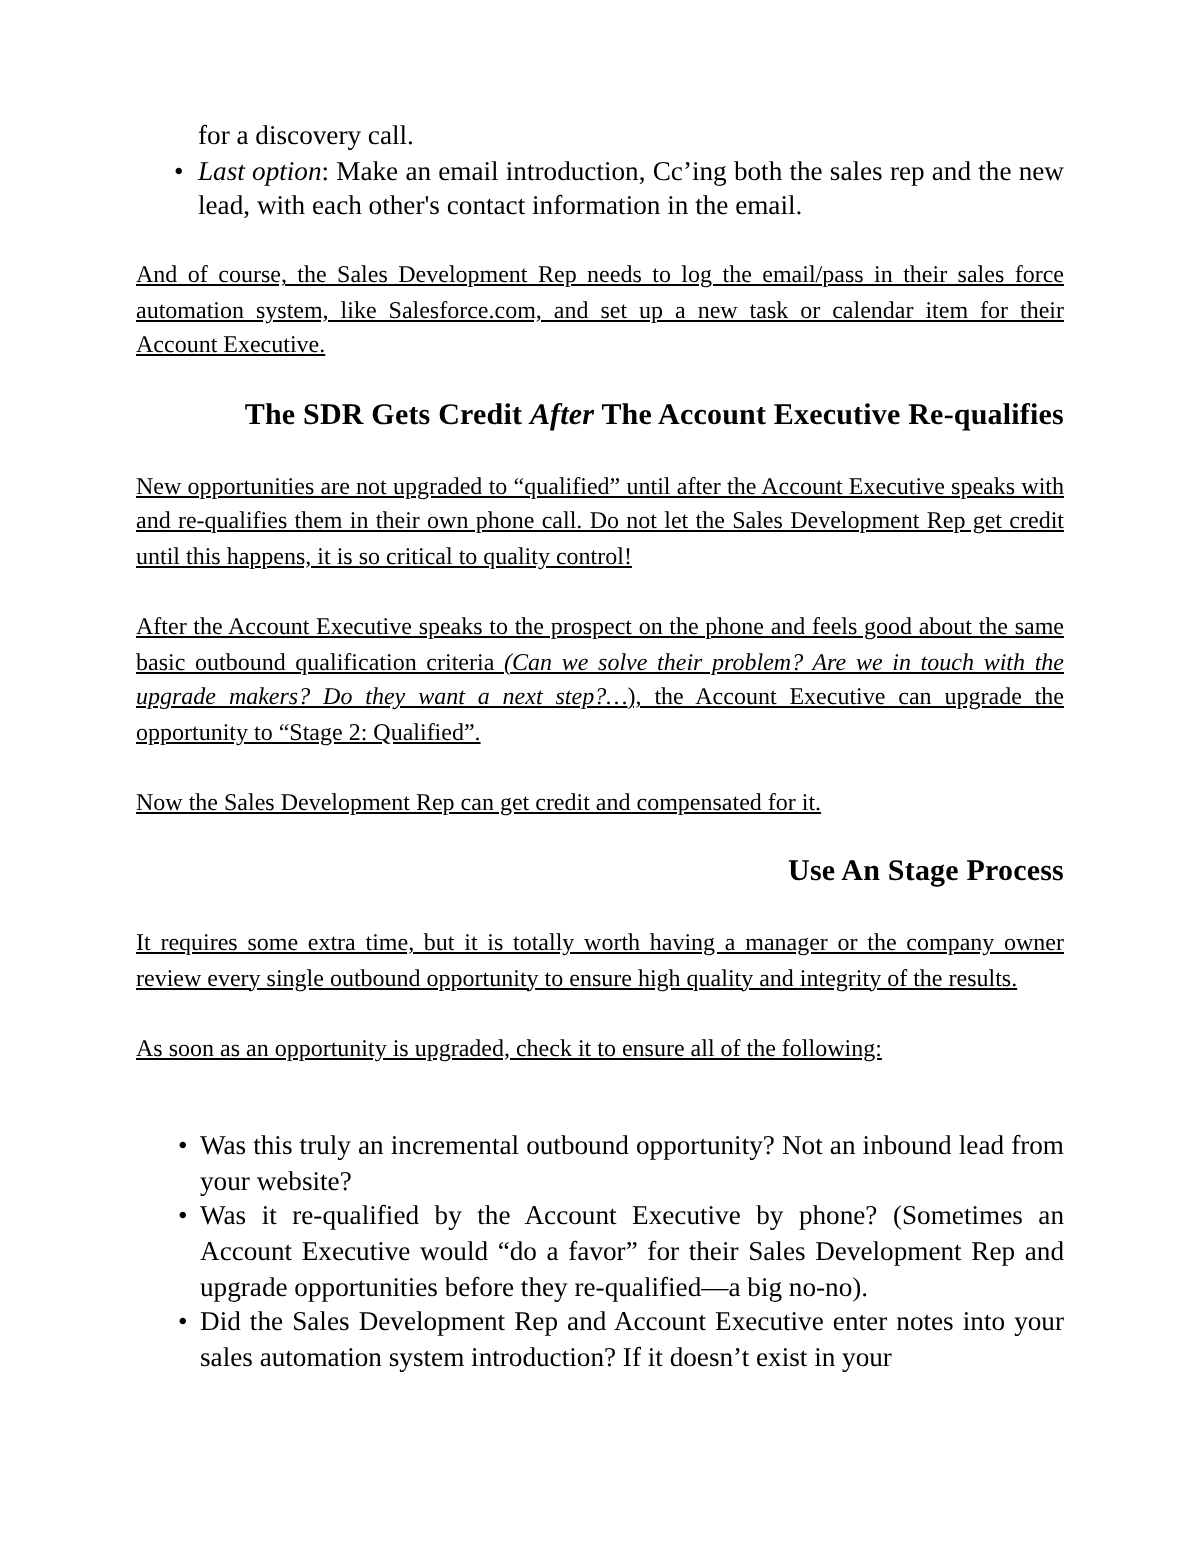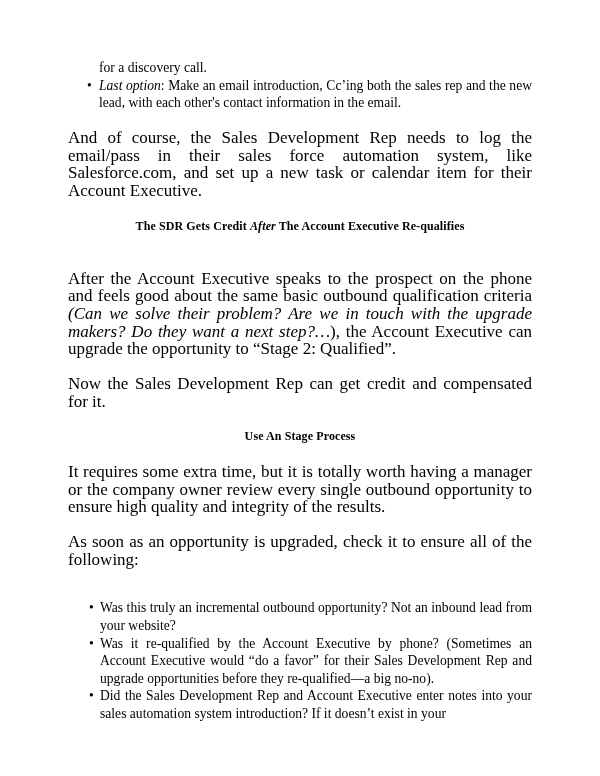--- a/index.html
+++ b/index.html
@@ -26,39 +26,40 @@
   }
   .content {
     position: absolute;
     left: 68px;
     top: 59px;
     width: 464px;
   }
 
   
   .para {
-    font-size: 17px;
+    font-size: 12px;
     line-height: 17.6px;
     text-align: justify;
     text-justify: inter-word;
     margin: 0;
     hyphens: none;
+    text-decoration: underline;
   }
 
   .gap-para { height: 17.5px; }
   .gap-heading-before { height: 18px; }
   .gap-heading-after { height: 17px; }
   .gap-list-before { height: 31px; }
 
   h2.heading {
-    font-size: 12px;
+    font-size: 15px;
     line-height: 17.6px;
     font-weight: bold;
     margin: 0;
-    text-align: center;
+    text-align: right;
     letter-spacing: 0.1px;
   }
   h2.heading em {
     font-style: italic;
     font-weight: bold;
   }
 
   
   ul.bullets {
     list-style: none;
@@ -119,20 +120,21 @@
     <div class="gap-para"></div>
 
     <p class="para">And of course, the Sales Development Rep needs to log the email/pass in their sales force automation system, like Salesforce.com, and set up a new task or calendar item for their Account Executive.</p>
 
     <div class="gap-heading-before"></div>
 
     <h2 class="heading"><span>The SDR Gets Credit </span><em>After</em><span> The Account Executive Re-qualifies</span></h2>
 
     <div class="gap-heading-after"></div>
 
+    <p class="para">New opportunities are not upgraded to “qualified” until after the Account Executive speaks with and re-qualifies them in their own phone call. Do not let the Sales Development Rep get credit until this happens, it is so critical to quality control!</p>
 
     <div class="gap-para"></div>
 
     <p class="para"><span>After the Account Executive speaks to the prospect on the phone and feels good about the same basic outbound qualification criteria </span><em class="it">(Can we solve their problem? Are we in touch with the upgrade makers? Do they want a next step?…</em><span>), the Account Executive can upgrade the opportunity to “Stage 2: Qualified”.</span></p>
 
     <div class="gap-para"></div>
 
     <p class="para">Now the Sales Development Rep can get credit and compensated for it.</p>
 
     <div class="gap-heading-before"></div>

